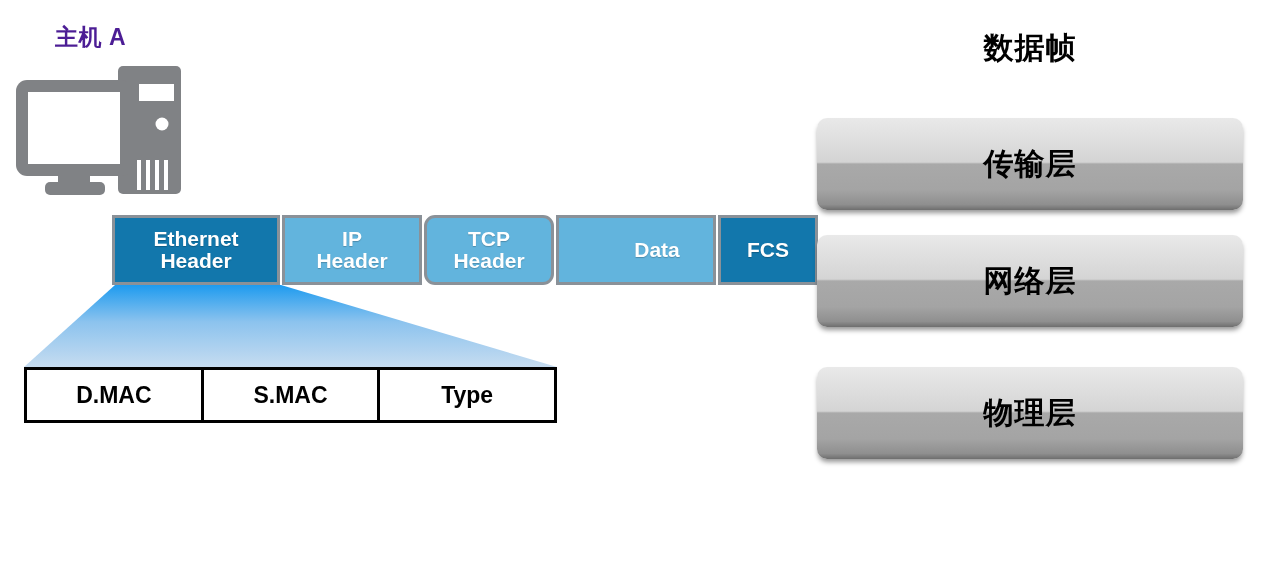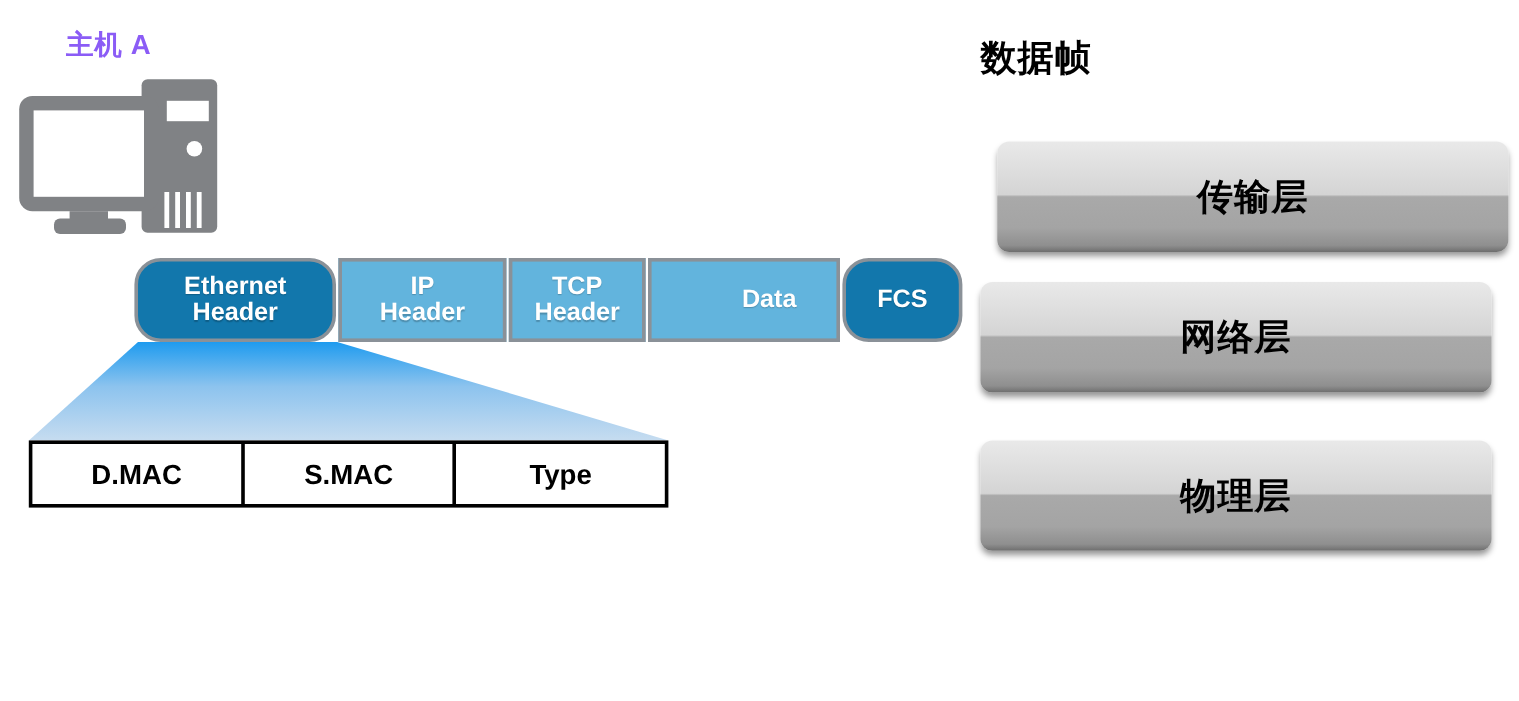--- a/index.html
+++ b/index.html
@@ -15,21 +15,21 @@
     position: relative;
   }
 
   
   #host-label {
     position: absolute;
     left: 55px;
     top: 22px;
     font-size: 23px;
     font-weight: bold;
-    color: #8b5cf6;
+    color: #4c1d95;
     letter-spacing: 0.5px;
     white-space: nowrap;
   }
 
   
   #computer-icon {
     position: absolute;
     left: 14px;
     top: 62px;
     width: 180px;
@@ -53,26 +53,26 @@
     justify-content: center;
     text-align: center;
     color: #ffffff;
     font-weight: bold;
     font-size: 21px;
     line-height: 1.03;
     margin-right: 2px;
     text-shadow: 0 1px 1px rgba(0,0,0,0.22);
   }
   .frame-cell:last-child { margin-right: 0; }
-  .frame-cell.dark  { background: #1277ac; border-radius: 22px; }
+  .frame-cell.dark  { background: #1277ac; }
   .frame-cell.light { background: #62b4dd; }
 
   .cell-eth  { width: 168px; }
   .cell-ip   { width: 140px; }
-  .cell-tcp  { width: 114px; }
+  .cell-tcp  { width: 130px; border-radius: 11px; }
   .cell-data { width: 160px; padding-left: 42px; }
   .cell-fcs  { width: 100px; }
 
   
   #trapezoid {
     position: absolute;
     left: 0;
     top: 284px;
     width: 600px;
     height: 86px;
@@ -102,20 +102,21 @@
     border-right: 3px solid #000000;
   }
   .mac-cell:last-child { border-right: none; }
 
   
   #stack-title {
     position: absolute;
     left: 817px;
     top: 28px;
     width: 426px;
+    text-align: center;
     font-size: 30px;
     font-weight: bold;
     color: #000000;
     letter-spacing: 1px;
   }
 
   #layer-stack {
     position: absolute;
     left: 817px;
     top: 118px;
@@ -146,21 +147,21 @@
     background: linear-gradient(to bottom,
         #e86a62 0%,
         #e2544c 30%,
         #de4840 48%,
         #cc0000 50%,
         #c60404 78%,
         #ac0000 94%,
         #8c0000 100%);
   }
   .layer-bar.spacer-big { margin-bottom: 40px; }
-  .layer-bar.spacer-mid { margin-bottom: 25px; margin-left: 14px; }
+  .layer-bar.spacer-mid { margin-bottom: 25px; }
 
   .layer-label {
     font-size: 30px;
     font-weight: bold;
     color: #000000;
     letter-spacing: 1px;
     position: relative;
     z-index: 2;
   }
 </style>

